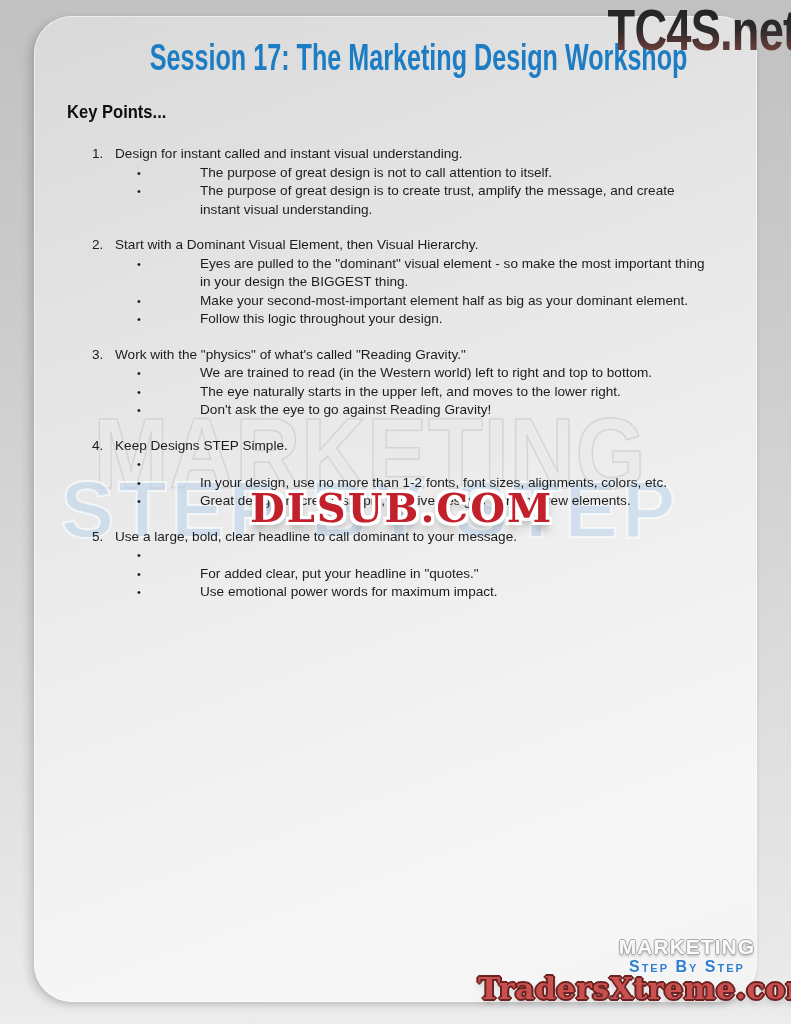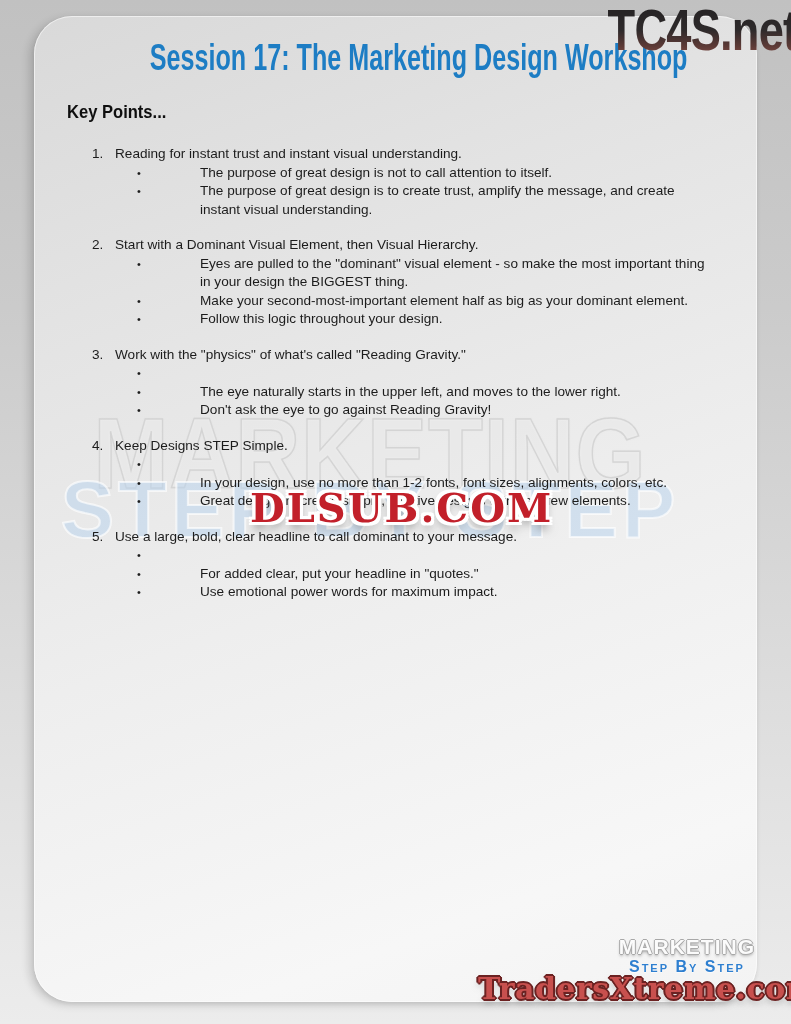--- a/index.html
+++ b/index.html
@@ -109,21 +109,21 @@
 
   <div class="doc-title">Session 17: The Marketing Design Workshop</div>
 
   <div class="keypoints">Key Points...</div>
 
   <div class="content">
 
     <div class="item">
       <div class="item-head">
         <span class="item-num">1.</span>
-        <span class="item-title">Reading for instant trust and instant visual understanding.</span>
+        <span class="item-title">Design for instant called and instant visual understanding.</span>
       </div>
       <div class="bullet-row">
         <span class="bullet-dot">•</span>
         <span class="bullet-text">The purpose of great design is not to call attention to itself.</span>
       </div>
       <div class="bullet-row">
         <span class="bullet-dot">•</span>
         <span class="bullet-text">The purpose of great design is to create trust, amplify the message, and create instant visual understanding.</span>
       </div>
     </div>
@@ -147,20 +147,21 @@
       </div>
     </div>
 
     <div class="item">
       <div class="item-head">
         <span class="item-num">3.</span>
         <span class="item-title">Work with the "physics" of what's called "Reading Gravity."</span>
       </div>
       <div class="bullet-row">
         <span class="bullet-dot">•</span>
+        <span class="bullet-text">We are trained to read (in the Western world) left to right and top to bottom.</span>
       </div>
       <div class="bullet-row">
         <span class="bullet-dot">•</span>
         <span class="bullet-text">The eye naturally starts in the upper left, and moves to the lower right.</span>
       </div>
       <div class="bullet-row">
         <span class="bullet-dot">•</span>
         <span class="bullet-text">Don't ask the eye to go against Reading Gravity!</span>
       </div>
     </div>

